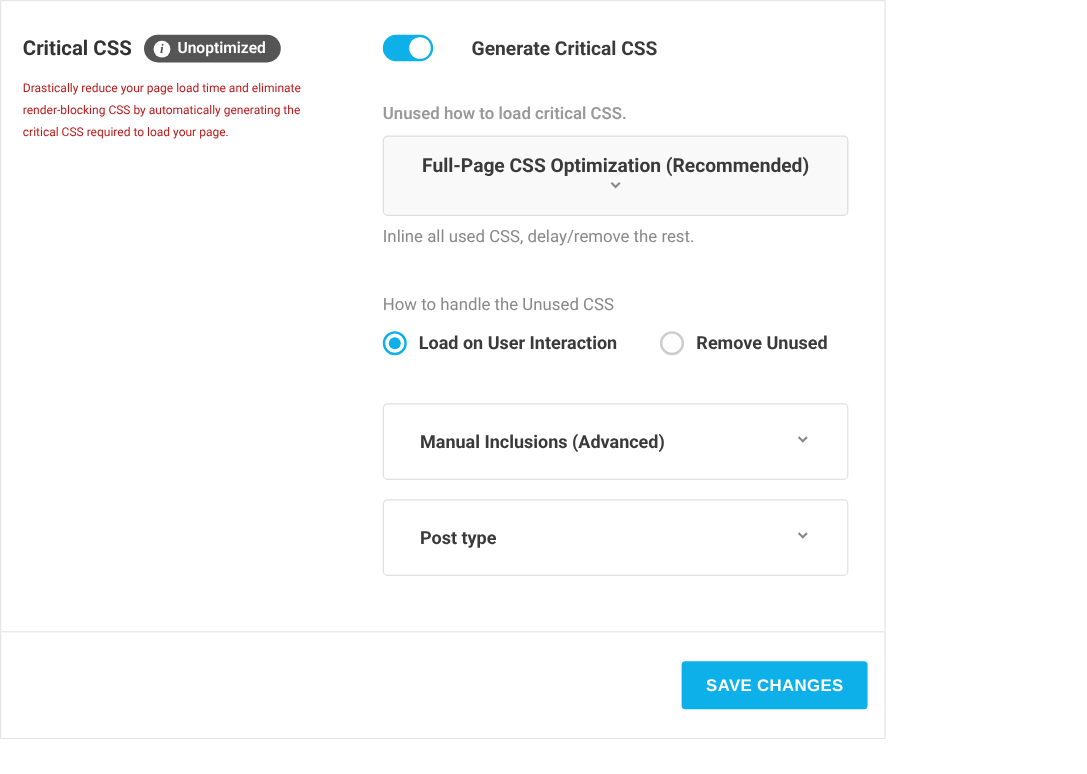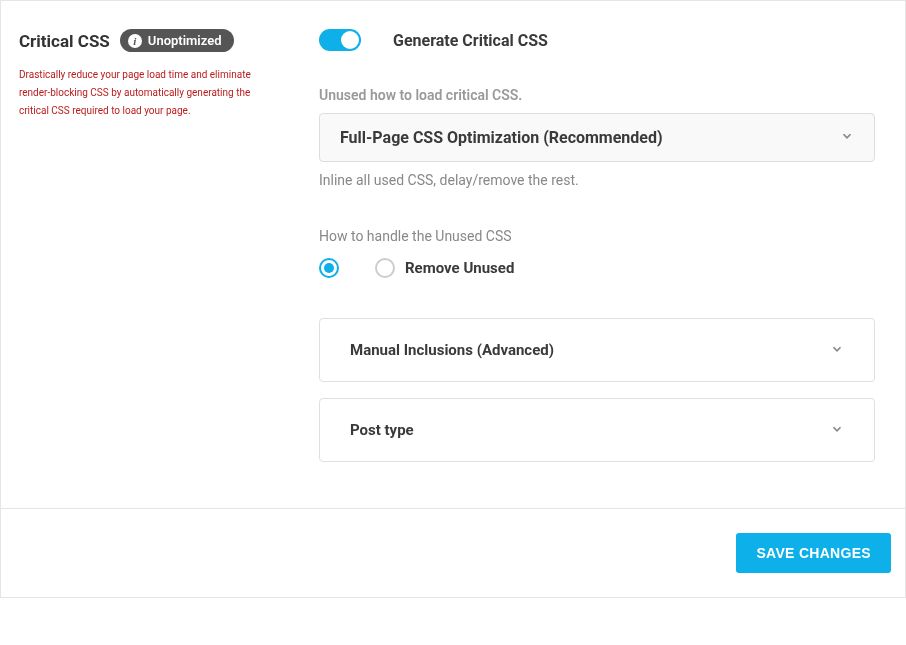--- a/index.html
+++ b/index.html
@@ -3,21 +3,21 @@
   <meta charset="utf-8">
   <style>
     * { box-sizing: border-box; margin: 0; padding: 0; }
     body {
       font-family: -apple-system, BlinkMacSystemFont, "Segoe UI", Roboto, Helvetica, Arial, sans-serif;
       background: #fff;
       color: #333;
       font-size: 14px;
     }
     .container {
-      width: 906px;
+      width: 738px;
       border: 1px solid #e5e5e5;
     }
     .main-content {
       display: flex;
       padding: 28px 30px 30px 18px;
       gap: 40px;
     }
     .sidebar {
       width: 260px;
       flex-shrink: 0;
@@ -108,20 +108,21 @@
     .dropdown {
       border: 1px solid #ddd;
       border-radius: 4px;
       background: #f9f9f9;
       padding: 14px 20px;
       display: flex;
       align-items: center;
       justify-content: space-between;
       cursor: pointer;
       margin-bottom: 10px;
+      flex-direction: column;
     }
     .dropdown-text {
       font-size: 16px;
       font-weight: 700;
       color: #3a3a3a;
     }
     .chevron {
       color: #888;
     }
     .help-text {
@@ -232,20 +233,21 @@
               <polyline points="6 9 12 15 18 9"></polyline>
             </svg>
         </span>
       </div>
       <div class="help-text">Inline all used CSS, delay/remove the rest.</div>
 
       <div class="field-label-normal">How to handle the Unused CSS</div>
       <div class="radio-group">
         <div class="radio-item">
           <div class="radio selected"></div>
+          <span class="radio-label">Load on User Interaction</span>
         </div>
         <div class="radio-item">
           <div class="radio"></div>
           <span class="radio-label">Remove Unused</span>
         </div>
       </div>
 
       <div class="accordion">
         <span class="accordion-title">Manual Inclusions (Advanced)</span>
         <span class="chevron">

